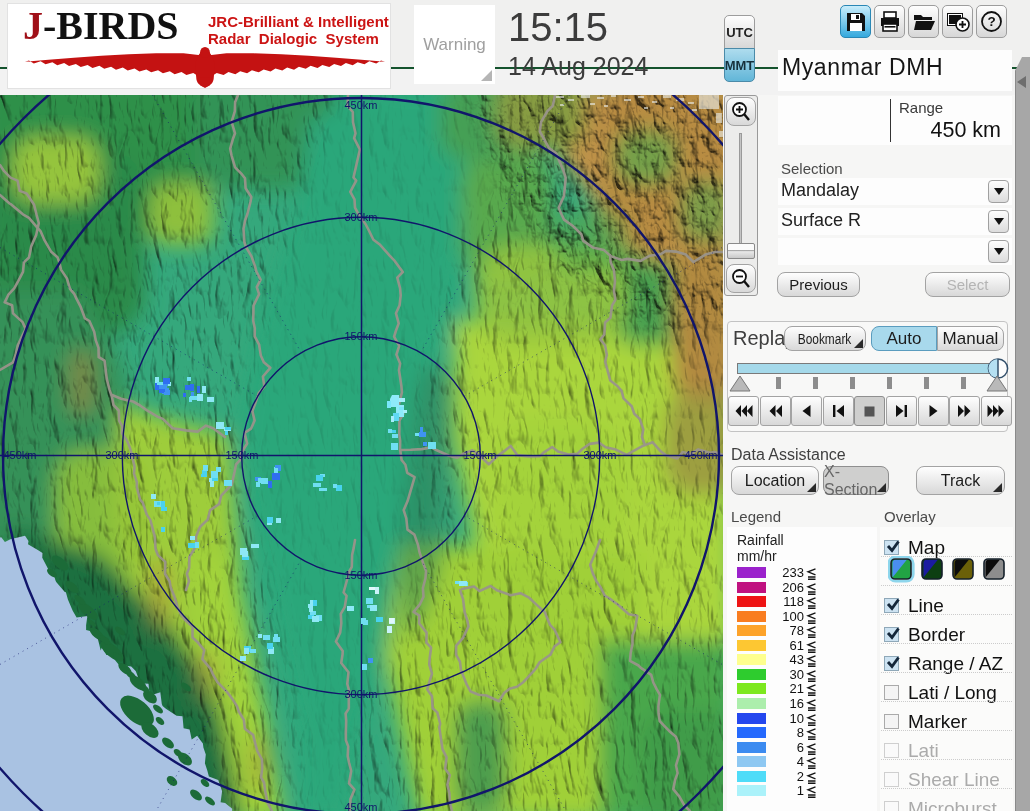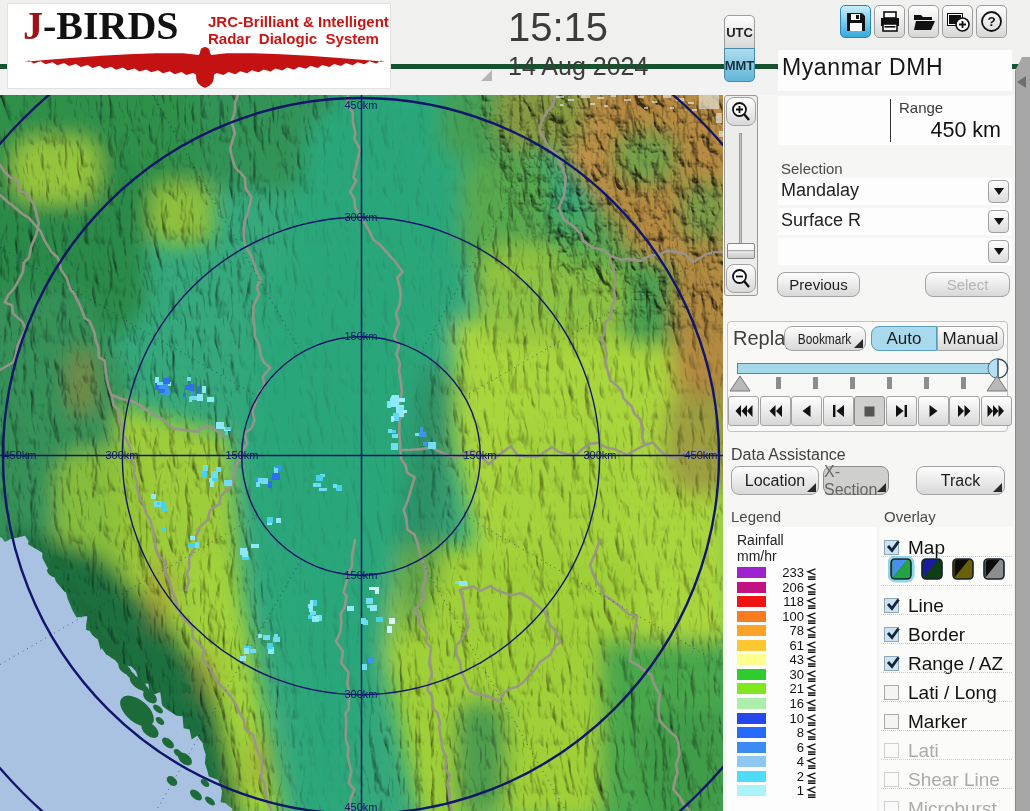--- a/index.html
+++ b/index.html
@@ -1,16 +1,16 @@
 <!DOCTYPE html>
 <html><head><meta charset="utf-8"><style>
 *{margin:0;padding:0;box-sizing:border-box}
 body{font-family:"Liberation Sans",sans-serif}
 html,body{width:1030px;height:811px;overflow:hidden;background:#f2f2f2;position:relative}
-#topbar{position:absolute;left:0;top:0;width:1030px;height:69px;background:#f0f0ef;border-bottom:5px solid #14532d}
+#topbar{position:absolute;left:0;top:0;width:1030px;height:69px;background:#f0f0ef;border-bottom:2px solid #14532d}
 .abs{position:absolute}
 #logo{left:7px;top:3px;width:384px;height:86px;background:#fff;border:1px solid #e2e2e2}
 #warn{left:414px;top:5px;width:81px;height:79px;background:#fff;color:#9f9f9f;font-size:17px;text-align:center;line-height:79px}
 #warncorner{left:481px;top:70px;width:0;height:0;border-left:11px solid transparent;border-bottom:11px solid #b5b5b5}
 #time{left:508px;top:5px;font-size:40px;color:#3c3c3c}
 #date{left:508px;top:52px;font-size:25px;color:#3c3c3c}
 .tbtn{position:absolute;width:31px;height:33px;border:1px solid #9d9d9d;border-radius:5px;background:linear-gradient(#fefefe,#d7d7d7);display:flex;align-items:center;justify-content:center}
 #utc{left:724px;top:15px;height:34px;border-bottom-left-radius:0;border-bottom-right-radius:0;font-size:13px;font-weight:bold;color:#222}
 #mmt{left:724px;top:48px;height:34px;border-top-left-radius:0;border-top-right-radius:0;background:linear-gradient(#aedcee,#62b6d8);border-color:#4a8aa8;font-size:13px;font-weight:bold;color:#16303c}
 #save{left:840px;top:5px;background:linear-gradient(#c9edfb,#36a9dd);border-color:#2a87b5}
@@ -56,20 +56,21 @@
     <div class="abs" style="left:200px;top:9px;font-size:15px;font-weight:bold;color:#cc1414;white-space:nowrap">JRC-Brilliant &amp; Intelligent</div>
     <div class="abs" style="left:200px;top:26px;font-size:15px;font-weight:bold;color:#cc1414;white-space:nowrap">Radar&nbsp; Dialogic&nbsp; System</div>
     <svg class="abs" style="left:10px;top:42px" width="374" height="45" viewBox="0 0 380 46">
 <path d="M190.0,10.0 L168.0,7.5 L140.0,7.5 L112.0,8.5 L84.0,10.0 L56.0,12.0 L30.0,14.0 L6.0,16.0 L10.0,14.8 L15.0,17.8 L22.0,15.7 L27.0,18.7 L34.0,16.6 L39.0,19.6 L46.0,17.5 L51.0,20.5 L58.0,18.4 L63.0,21.4 L70.0,19.4 L75.0,22.4 L82.0,20.3 L87.0,23.3 L94.0,21.2 L99.0,24.2 L106.0,22.1 L111.0,25.1 L118.0,23.0 L123.0,26.0 L130.0,23.9 L135.0,26.9 L142.0,24.9 L147.0,27.9 L154.0,25.8 L159.0,28.8 L166.0,26.7 L171.0,29.7 L178.0,27.6 L183.0,30.6 L190,31 Z" fill="#c41212"></path>
 <path d="M190.0,10.0 L212.0,7.5 L240.0,7.5 L268.0,8.5 L296.0,10.0 L324.0,12.0 L350.0,14.0 L374.0,16.0 L370.0,14.8 L365.0,17.8 L358.0,15.7 L353.0,18.7 L346.0,16.6 L341.0,19.6 L334.0,17.5 L329.0,20.5 L322.0,18.4 L317.0,21.4 L310.0,19.4 L305.0,22.4 L298.0,20.3 L293.0,23.3 L286.0,21.2 L281.0,24.2 L274.0,22.1 L269.0,25.1 L262.0,23.0 L257.0,26.0 L250.0,23.9 L245.0,26.9 L238.0,24.9 L233.0,27.9 L226.0,25.8 L221.0,28.8 L214.0,26.7 L209.0,29.7 L202.0,27.6 L197.0,30.6 L190,31 Z" fill="#c41212"></path>
 <path d="M180,20 C181,10 186,5 190,3 C194,5 199,10 200,20 L199,32 C199,38 195,41 190,42 C185,41 181,38 181,32 Z" fill="#c41212"></path>
         <ellipse cx="190" cy="6.5" rx="5" ry="5.5" fill="#c41212"></ellipse>
         <path d="M183,32 L197,32 L195,40 L190,43 L185,40 Z" fill="#c41212"></path>
 </svg>
   </div>
+  <div class="abs" id="warn">Warning</div>
   <div class="abs" id="warncorner"></div>
   <div class="abs" id="time">15:15</div>
   <div class="abs" id="date">14 Aug 2024</div>
   <div class="tbtn" id="utc">UTC</div>
   <div class="tbtn" id="mmt">MMT</div>
   <div class="tbtn" id="save">
       <svg width="22" height="22" viewBox="0 0 22 22">
         <path d="M2,2 h15 l3,3 v15 h-18 z" fill="#111"></path>
         <rect x="6" y="3" width="9" height="6" fill="#fff"></rect>
         <rect x="11" y="4" width="3" height="4" fill="#111"></rect>

